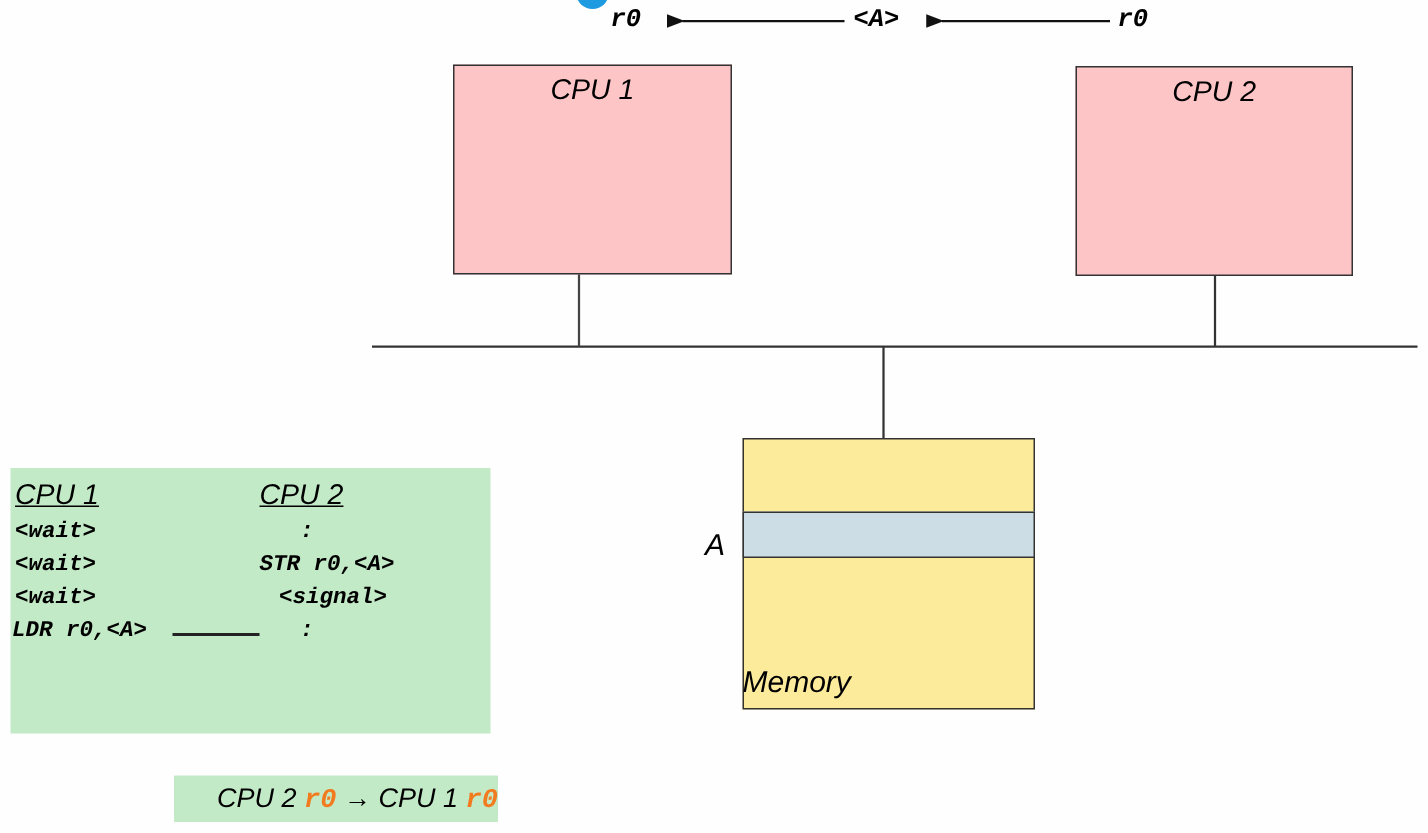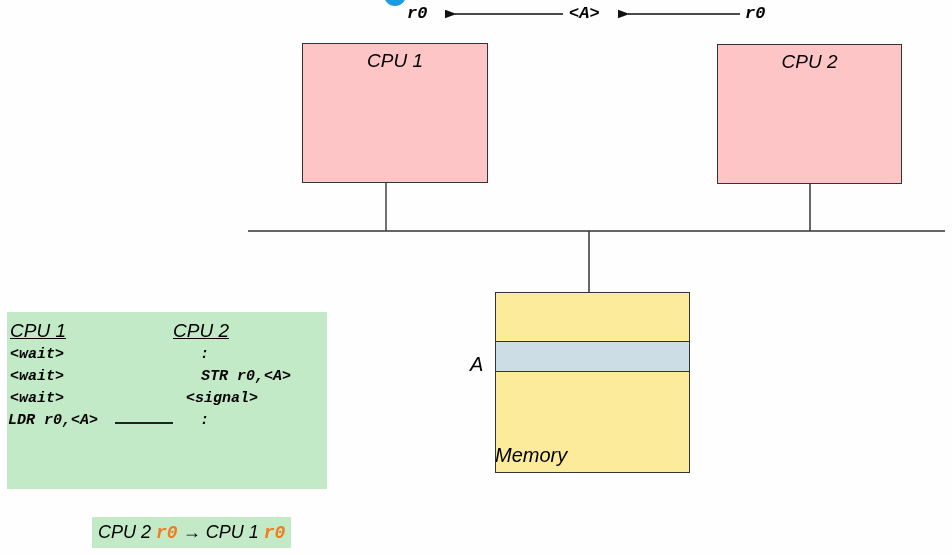--- a/index.html
+++ b/index.html
@@ -10,21 +10,21 @@
   .blue-dot { left:384px; top:-16px; width:22px; height:22px; border-radius:50%; background:#1e9be0; }
   .top-label { top:4px; font-size:17px; line-height:20px; }
   .cpu-box { background:#fec5c7; border:1.5px solid #333; box-sizing:border-box; text-align:center; font-size:19px; padding-top:6px; }
   .mem-box { left:495px; top:292px; width:195px; height:181px; background:#fdeb9c; border:1.5px solid #333; box-sizing:border-box; }
   .mem-band { left:495px; top:341px; width:195px; height:31px; background:#cddde6; border:1.5px solid #333; box-sizing:border-box; }
   .mem-label { left:495px; top:444px; width:195px; text-align:left; font-size:20px; }
   .a-label { left:470px; top:353px; font-size:20px; }
   .code-box { left:7px; top:312px; width:320px; height:177px; background:#c3eac7; }
   .code-head { font-size:19px; text-decoration:underline; }
   .code-line { font-size:15px; line-height:22px; }
-  .result-box { left:92px; top:517px; width:199px; height:31px; background:#c3eac7; font-size:18px; line-height:31px; padding-left:6px; box-sizing:border-box; white-space:nowrap; }
+  .result-box { left:116px; top:517px; width:216px; height:31px; background:#c3eac7; font-size:18px; line-height:31px; padding-left:6px; box-sizing:border-box; white-space:nowrap;text-align:right; }
   .orange { color:#f27b20; }
   svg.lines { position:absolute; left:0; top:0; }
 </style>
 </head>
 <body>
 
 <div class="abs blue-dot"></div>
 
 <svg class="lines" width="952" height="555">
   <defs>
@@ -57,21 +57,21 @@
 <span class="abs mem-label">Memory</span>
 
 <div class="abs code-box">
   <div class="abs code-head" style="left:3px; top:8px;">CPU 1</div>
   <div class="abs code-head" style="left:166px; top:8px;">CPU 2</div>
 
   <div class="abs mono code-line" style="left:3px; top:32px;">&lt;wait&gt;</div>
   <div class="abs mono code-line" style="left:166px; top:32px; white-space:pre;">   :</div>
 
   <div class="abs mono code-line" style="left:3px; top:54px;">&lt;wait&gt;</div>
-  <div class="abs mono code-line" style="left:166px; top:54px;margin-left:28px;">STR r0,&lt;A&gt;</div>
+  <div class="abs mono code-line" style="left:166px; top:54px;">STR r0,&lt;A&gt;</div>
 
   <div class="abs mono code-line" style="left:3px; top:76px;">&lt;wait&gt;</div>
   <div class="abs mono code-line" style="left:166px; top:76px;margin-left:13px;">&lt;signal&gt;</div>
 
   <div class="abs mono code-line" style="left:1px; top:98px;">LDR r0,&lt;A&gt;</div>
   <div class="abs mono code-line" style="left:166px; top:98px; white-space:pre;">   :</div>
 
   <div class="abs" style="left:108px; top:110px; width:58px; height:1.5px; background:#222;"></div>
 </div>
 

